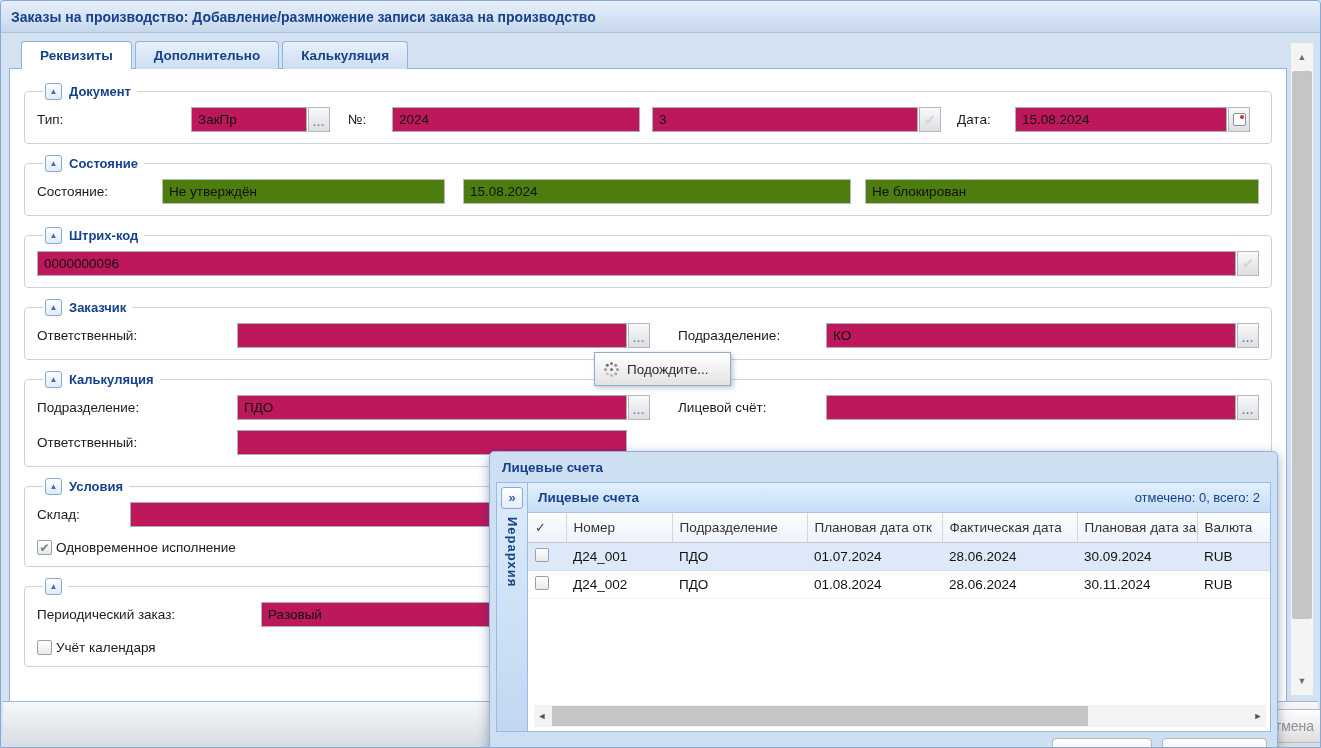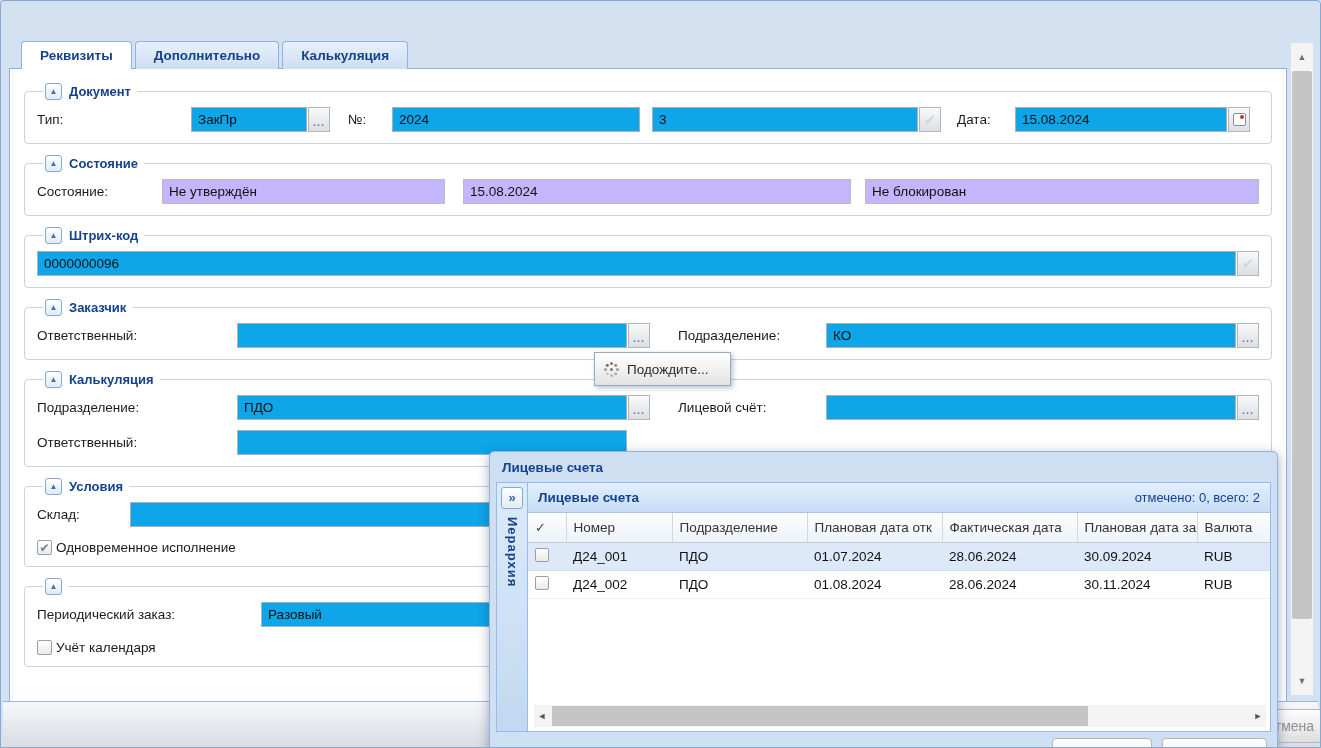--- a/index.html
+++ b/index.html
@@ -23,22 +23,22 @@
   .panel { position:absolute; left:8px; top:67px; width:1278px; height:634px; background:#fff; border:1px solid #8db2e3; overflow:hidden; padding:14px 6px 0 6px; }
 
   fieldset.grp { border:1px solid #ccd2dc; border-radius:4px; margin:0 8px 11px 8px; padding:2px 10px 9px 10px; }
   legend.grp-l { margin-left:8px; padding:0 6px 0 2px; display:flex; align-items:center; gap:7px; }
   .collapse-btn { width:17px; height:17px; border:1px solid #8aa8cc; border-radius:3px; background:linear-gradient(#ffffff,#dfeafa); display:flex; align-items:center; justify-content:center; cursor:pointer; }
   .collapse-btn i { font-style:normal; font-size:8px; color:#3d6db5; line-height:1; }
   .grp-t { color:#15428b; font-weight:bold; font-size:13px; }
 
   .frow { display:flex; align-items:center; margin:5px 2px 2px 2px; }
   .lbl { white-space:nowrap; color:#1b1b1b; }
-  .tf { height:25px; border:1px solid #a9b0ba; background:#0ea5e9; padding:0 6px; font-size:13.5px; font-family:inherit; color:#111; outline:none; }
-  .tf.dis { background:#c4b5fd; border-color:#b9bcc1; }
+  .tf { height:25px; border:1px solid #a9b0ba; background:#be185d; padding:0 6px; font-size:13.5px; font-family:inherit; color:#111; outline:none; }
+  .tf.dis { background:#4d7c0f; border-color:#b9bcc1; }
   .sqbtn { width:22px; height:25px; margin-left:1px; border:1px solid #b3b6bb; background:linear-gradient(#fafafa,#dcdee2); display:flex; align-items:center; justify-content:center; cursor:pointer; padding:0; }
   .sqbtn .dots { color:#5a82c0; font-weight:bold; font-size:11px; letter-spacing:1px; line-height:1; margin-top:6px; }
   .sqbtn .chk { color:#d4d6d9; font-size:15px; line-height:1; }
   .cal-ic { width:13px; height:13px; border:1px solid #8a8f96; background:#fff; border-radius:2px; position:relative; }
   .cal-ic::after { content:""; position:absolute; right:1px; top:1px; width:4px; height:4px; border-radius:50%; background:#c43427; }
 
   .cb { width:15px; height:15px; border:1px solid #9aa0a8; border-radius:2px; background:linear-gradient(#ffffff,#e9e9e9); display:inline-flex; align-items:center; justify-content:center; cursor:pointer; flex:0 0 auto; }
   .cb.checked::after { content:"\2714"; color:#6e7f90; font-size:12px; line-height:1; }
   .cb-lbl { margin-left:4px; }
 
@@ -93,20 +93,23 @@
   .badge.green { background:radial-gradient(circle at 35% 30%, #8fd47f, #3f9a3f); border:1px solid #2f7a2f; }
   .badge.red { background:radial-gradient(circle at 35% 30%, #f08a7e, #c62f22); border:1px solid #9c1f15; }
 
   .w150{width:154px;} .w125{width:125px;} .w200{width:200px;} .w95{width:93px;} .w222{width:224px;}
 </style>
 </head>
 <body>
 
 <div class="chrome">
 
+  <div class="titlebar">
+    <span>Заказы на производство: Добавление/размножение записи заказа на производство</span>
+  </div>
 
   <div class="tabstrip">
     <div class="tab active">
         <span>Реквизиты</span>
       </div>
     <div class="tab">
         <span>Дополнительно</span>
       </div>
     <div class="tab">
         <span>Калькуляция</span>

